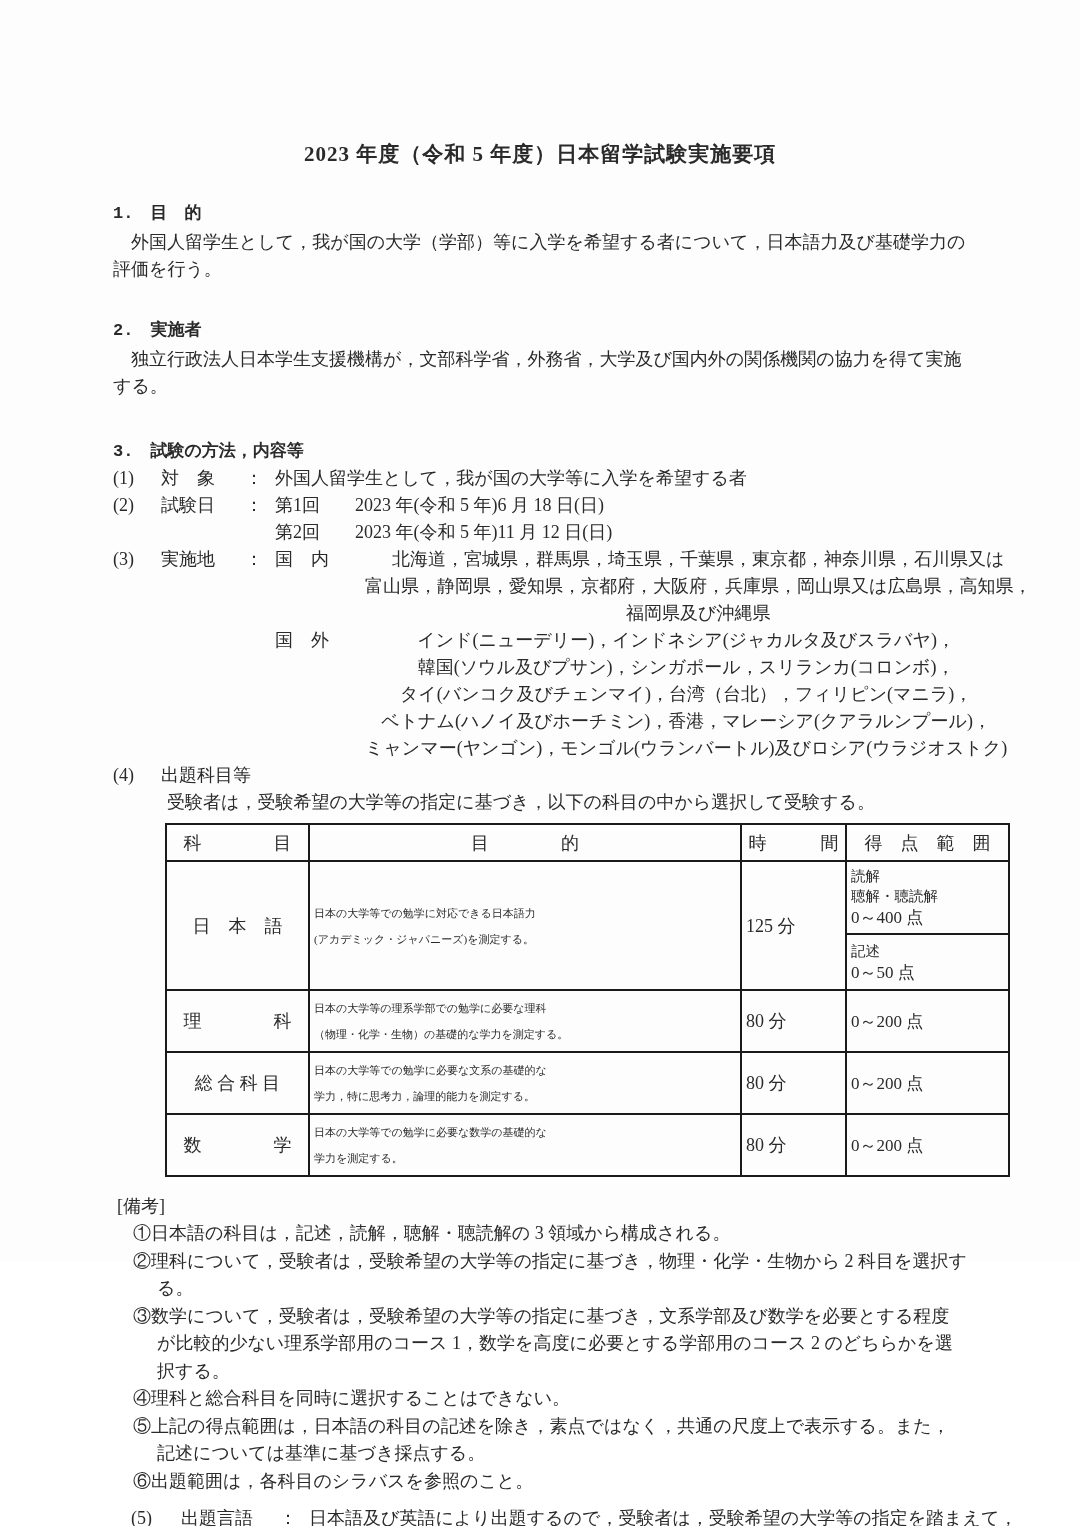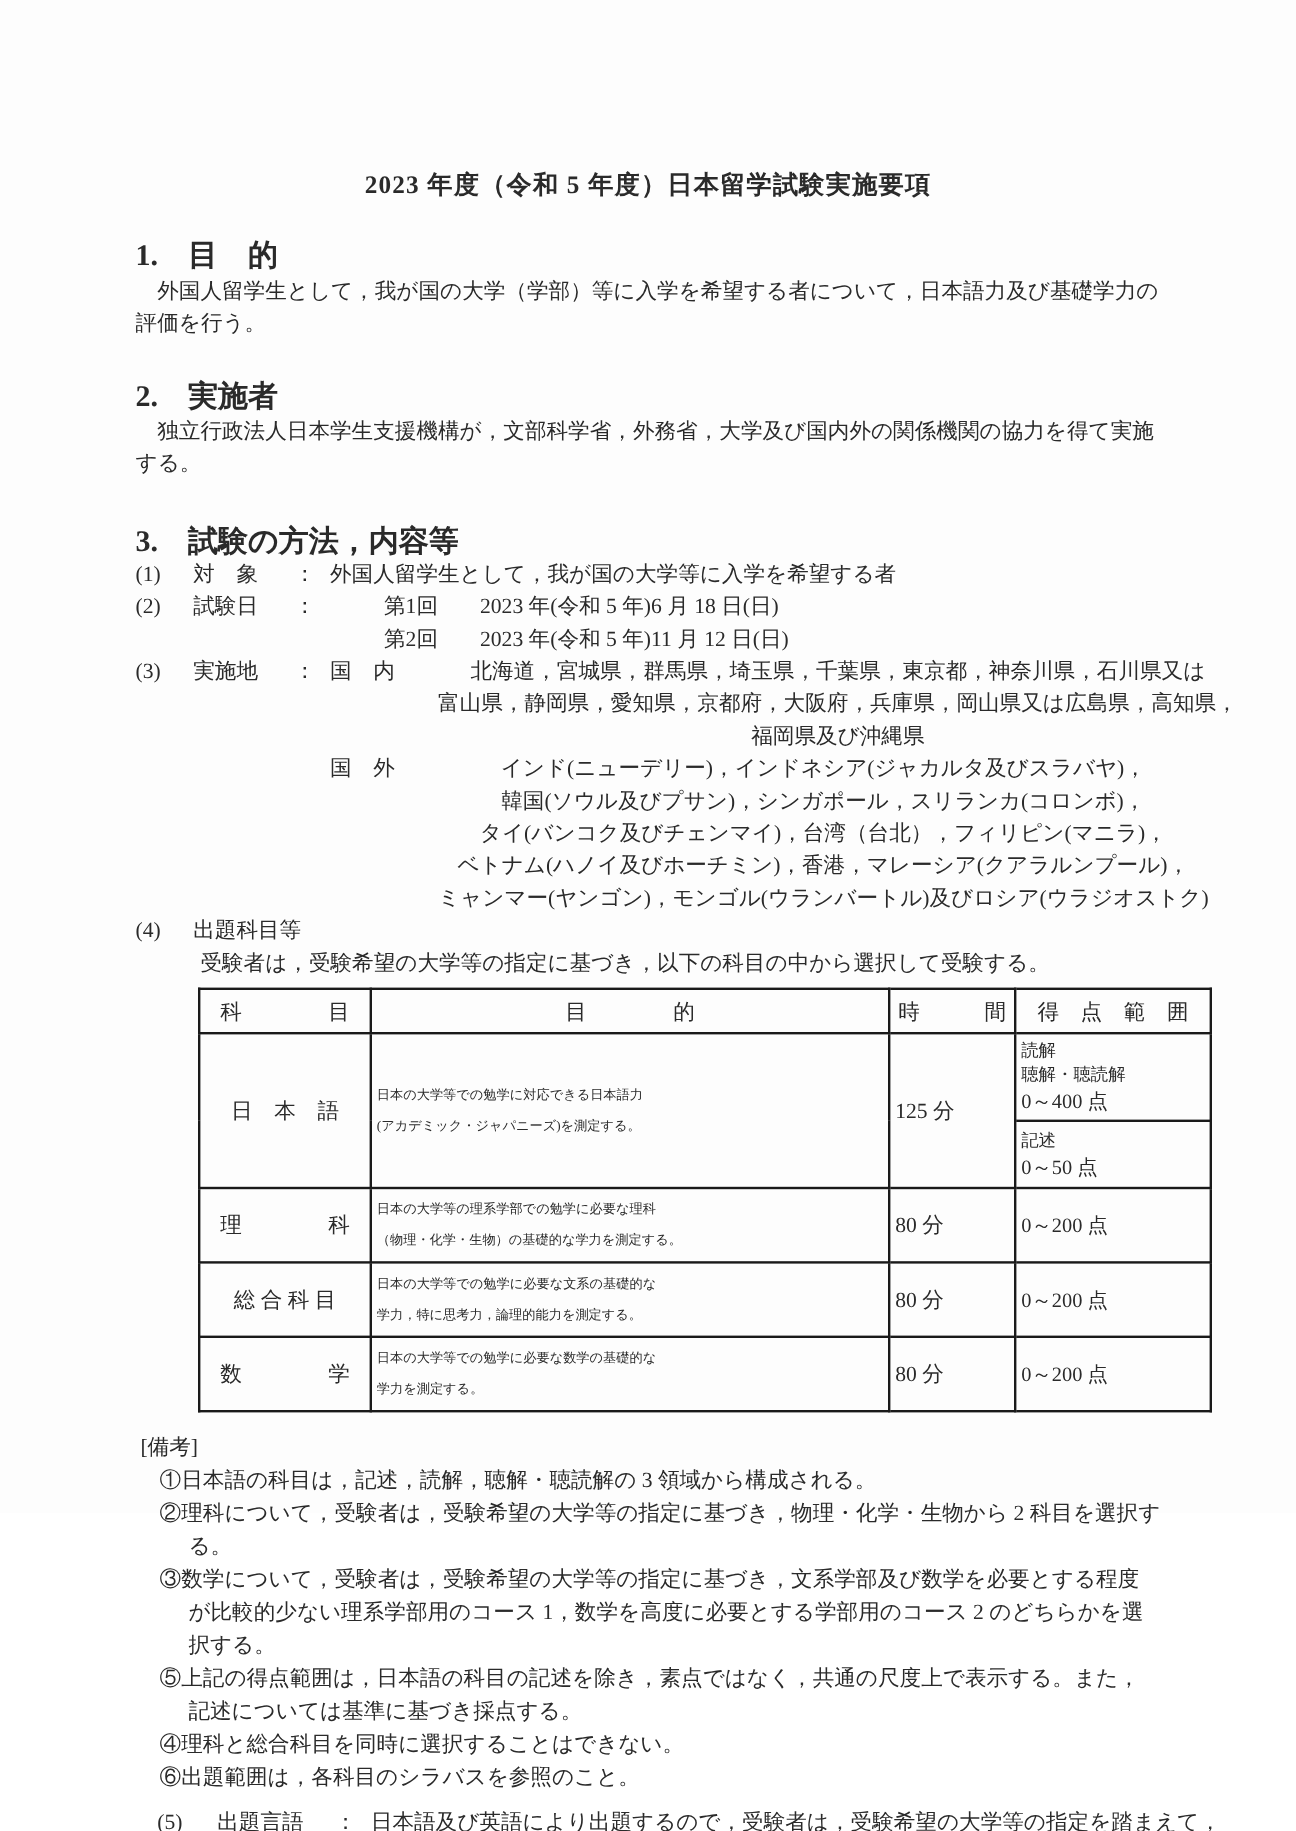--- a/index.html
+++ b/index.html
@@ -23,24 +23,25 @@
   }
   .doc-title {
     text-align: center;
     font-size: 21px;
     font-weight: bold;
     letter-spacing: 1px;
     margin-bottom: 32px;
     white-space: nowrap;
   }
   .sec-heading {
-    font-size: 25px;
+    font-size: 17px;
     font-weight: bold;
     line-height: 27px;
     white-space: nowrap;
+    font-family: Liberation Mono, monospace;
   }
   .sec-body {
     margin: 2px 0 0 0;
     font-size: 18px;
     line-height: 27px;
     text-indent: 1em;
   }
   .gap-lg { margin-top: 38px; }
   .gap-md { margin-top: 34px; }
 
@@ -50,21 +51,21 @@
     align-items: flex-start;
     font-size: 18px;
     line-height: 27px;
   }
   .inum   { flex: 0 0 48px; }
   .ilabel { flex: 0 0 84px; white-space: nowrap; }
   .icolon { flex: 0 0 30px; text-align: left; }
   .itext  { white-space: nowrap; }
   .icontent { display: flex; flex-direction: column; }
 
-  .date-row { display: flex; margin-left: 45px; }
+  .date-row { display: flex; }
   .round { flex: 0 0 80px; }
   .date-text { white-space: nowrap; }
 
   .place-row { display: flex; align-items: flex-start; }
   .place-label { flex: 0 0 90px; white-space: nowrap; }
   .place-lines { display: flex; flex-direction: column; align-items: center; }
   .place-line { white-space: nowrap; }
 
   .intro-line {
     margin: 0 0 0 54px;
@@ -284,22 +285,22 @@
       </tr>
     </tbody>
       </table>
 
     <div class="remarks">
       <div class="remarks-label">[備考]</div>
       <div class="notes">
         <div class="note">①日本語の科目は，記述，読解，聴解・聴読解の 3 領域から構成される。</div>
         <div class="note">②理科について，受験者は，受験希望の大学等の指定に基づき，物理・化学・生物から 2 科目を選択する。</div>
         <div class="note">③数学について，受験者は，受験希望の大学等の指定に基づき，文系学部及び数学を必要とする程度が比較的少ない理系学部用のコース 1，数学を高度に必要とする学部用のコース 2 のどちらかを選択する。</div>
+        <div class="note">④理科と総合科目を同時に選択することはできない。</div>
         <div class="note">⑤上記の得点範囲は，日本語の科目の記述を除き，素点ではなく，共通の尺度上で表示する。また，記述については基準に基づき採点する。</div>
-        <div class="note">④理科と総合科目を同時に選択することはできない。</div>
         <div class="note">⑥出題範囲は，各科目のシラバスを参照のこと。</div>
       </div>
     </div>
 
     <div class="item item-deep gap-sm">
       <span class="inum">(5)</span>
       <span class="ilabel">出題言語</span>
       <span class="icolon">：</span>
       <span class="icontent">
         <span class="itext">日本語及び英語により出題するので，受験者は，受験希望の大学等の指定を踏まえて，</span>

